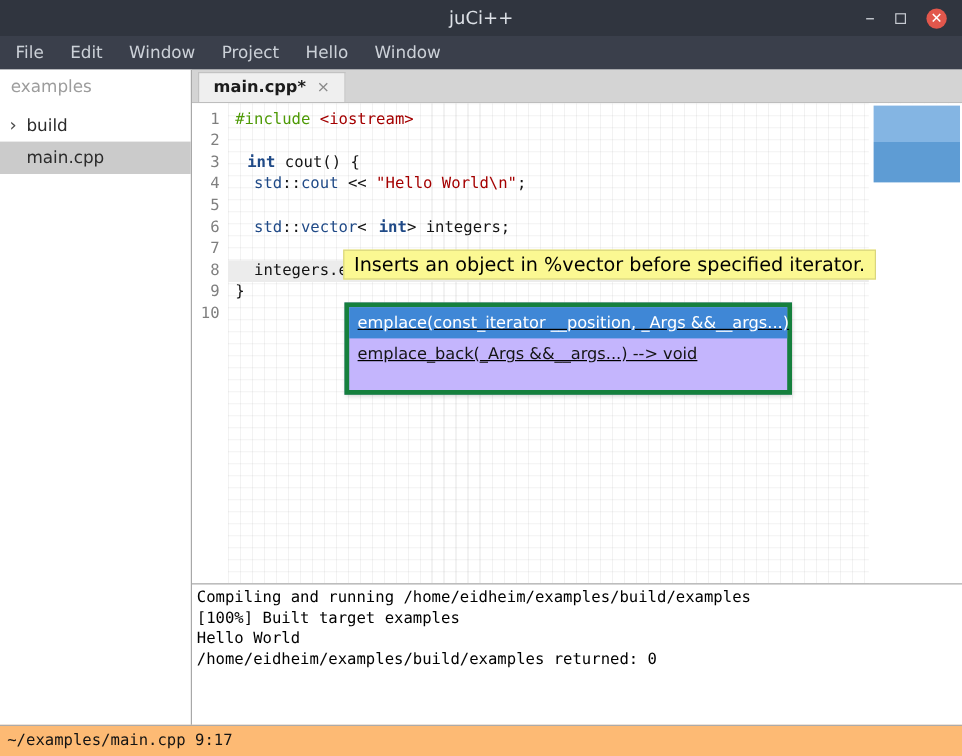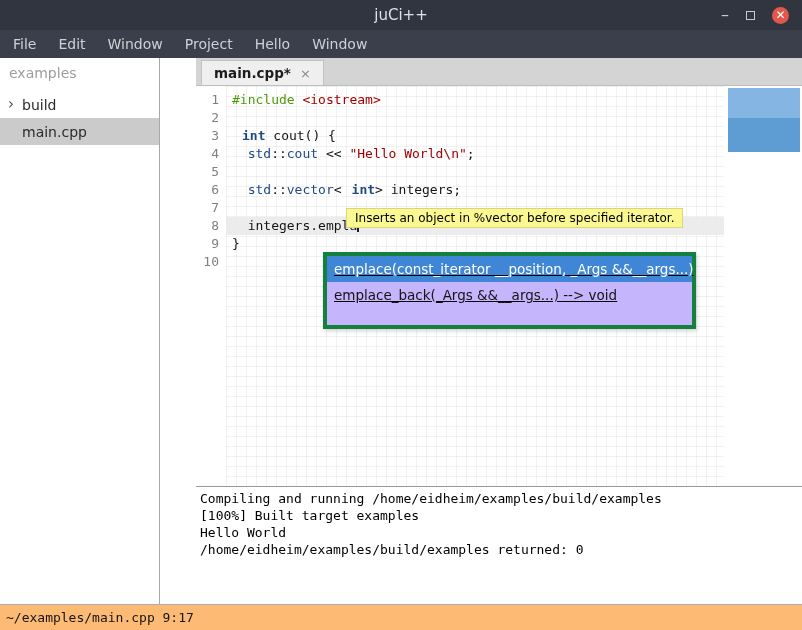--- a/index.html
+++ b/index.html
@@ -14,21 +14,21 @@
   .window-title { position:absolute; left:0; right:0; text-align:center; color:#dde1e7; font-size:15px; }
   .win-controls { margin-left:auto; display:flex; align-items:center; gap:17px; padding-right:13px; z-index:1; }
   .btn-min { color:#c7cbd2; font-size:16px; line-height:26px; }
   .btn-restore { width:9px; height:9px; border:1.5px solid #c7cbd2; }
   .btn-close { width:17px; height:17px; border-radius:50%; background:#e2574c; color:#fff;
                display:flex; align-items:center; justify-content:center; font-size:12px; line-height:1; }
   
   .menubar { flex:0 0 28px; background:#3a3f4b; display:flex; align-items:center; padding-left:2px; }
   .menu-item { color:#ccd1d8; font-size:14px; padding:0 11px; line-height:28px; cursor:default; }
   
-  .main { flex:1; display:flex; min-height:0;gap:36px; }
+  .main { flex:1; display:flex; min-height:0; }
   .sidebar { flex:0 0 160px; width:160px; background:#fff; border-right:1px solid #a8a8a8;
              display:flex; flex-direction:column; }
   .sidebar-header { color:#9d9d9d; font-size:14px; padding:7px 9px 10px 9px; }
   .tree-item { height:27px; display:flex; align-items:center; font-size:14px; color:#2b2b2b;
                padding-left:22px; position:relative; }
   .tree-item .chev { position:absolute; left:8px; top:50%; transform:translateY(-54%);
                      color:#4a4a4a; font-size:15px; }
   .tree-item.selected { background:#cbcbcb; }
   .right { flex:1; display:flex; flex-direction:column; min-width:0; }
   
@@ -53,21 +53,21 @@
   .code-line.current { background:#ececec; }
   .seg.pre { color:#4e9a06; }
   .seg.str { color:#a40000; }
   .seg.kw  { color:#204a87; font-weight:bold;margin-left:10px; }
   .seg.typ { color:#204a87; }
   .caret { display:inline-block; width:1.5px; height:14px; background:#1a1a1a; vertical-align:-2px; }
   .right-blank { position:absolute; top:0; right:0; bottom:0; width:78px; background:#fff; z-index:1; }
   .scroll-map { position:absolute; top:2px; right:2px; width:72px; height:64px; z-index:2;
                 background:linear-gradient(to bottom,#84b5e3 0,#84b5e3 30px,#5e9cd4 30px,#5e9cd4 100%); }
   .tooltip { position:absolute; left:126px; top:122px; z-index:3; background:#fbf892;
-             border:1px solid #d9d57e; color:#000; font-size:12px; padding:2px 8px; white-space:nowrap;margin-left:24px; }
+             border:1px solid #d9d57e; color:#000; font-size:16px; padding:2px 8px; white-space:nowrap; }
   .popup { position:absolute; left:127px; top:166px; width:373px; z-index:3; background:#c4b5fd;
            border:4px solid #15803d; box-shadow:1px 2px 4px rgba(0,0,0,0.18); padding-bottom:17px;text-decoration:underline; }
   .popup-item { height:26px; display:flex; align-items:center; padding:0 7px;
                 font-size:13.5px; color:#141414; white-space:nowrap; }
   .popup-item.selected { background:#3f87d6; color:#fff; }
   
   .terminal { flex:1; border-top:1px solid #9a9a9a; background:#fff; padding:3px 0 0 4px; overflow:hidden; }
   .term-line { font-family:"DejaVu Sans Mono","Liberation Mono",monospace; font-size:13px; color:#000;
                height:17px; line-height:17px; white-space:pre; }
   

